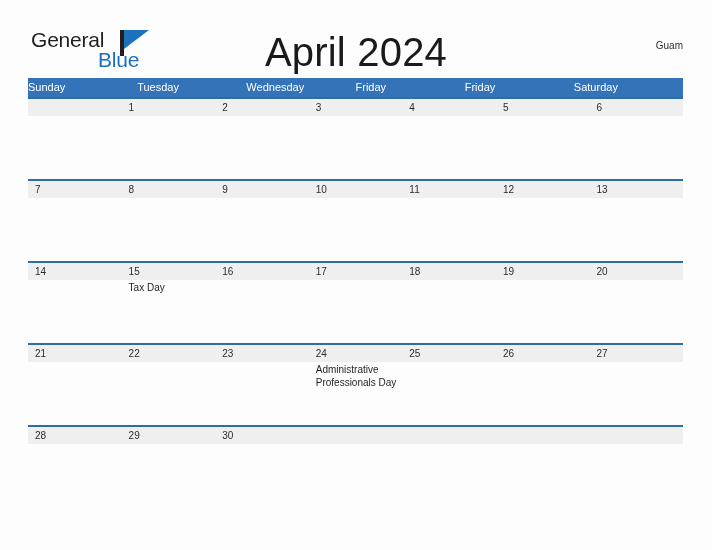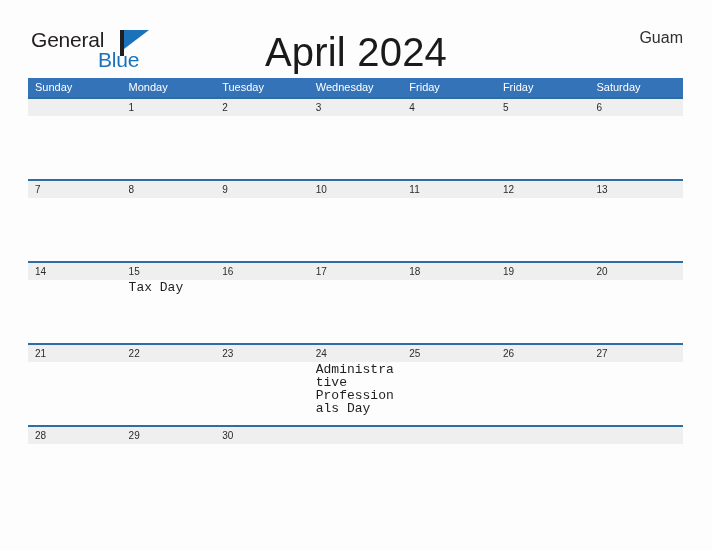--- a/index.html
+++ b/index.html
@@ -84,22 +84,22 @@
     text-align: center;
     font-size: 40px;
     font-weight: 400;
     color: #1a1a1a;
     letter-spacing: 0.2px;
   }
 
   .cal-location {
     position: absolute;
     right: 29px;
-    top: 29px;
-    font-size: 16px;
+    top: 40px;
+    font-size: 10px;
     color: #2f2f2f;
     text-align: right;
     white-space: nowrap;
   }
 
   
   .calendar {
     position: absolute;
     left: 28px;
     top: 78px;
@@ -110,21 +110,20 @@
     display: flex;
     width: 655px;
     height: 19px;
     background: #3573b8;
   }
   .weekday-cell {
     flex: 1 1 0;
     font-size: 11px;
     color: #ffffff;
     line-height: 19px;
-    padding-left: 7px;
     box-sizing: border-box;
     white-space: nowrap;
     overflow: hidden;
   }
 
   .week-row {
     width: 655px;
     border-top: 2px solid #2e6da4;
     box-sizing: border-box;
   }
@@ -154,25 +153,24 @@
     height: 63px;
     background: #fdfdfd;
   }
   .event-cell {
     flex: 1 1 0;
     padding: 1px 6px 0 7px;
     box-sizing: border-box;
     overflow: hidden;
   }
   .event-text {
-    font-size: 13px;
+    font-size: 10px;
     color: #1f1f1f;
     line-height: 13px;
     word-wrap: break-word;
-    font-family: Liberation Mono, monospace;
   }
 </style>
 </head>
 <body>
 
 <div id="page">
 
   <div class="top-bar">
 
     <div class="logo">
@@ -185,21 +183,20 @@
     <div class="cal-title">April 2024</div>
 
     <div class="cal-location">Guam</div>
 
   </div>
 
   <div class="calendar">
 
     <div class="weekday-row">
       <div class="weekday-cell">Sunday</div>
-      <div class="weekday-cell">Monday</div>
       <div class="weekday-cell">Tuesday</div>
       <div class="weekday-cell">Wednesday</div>
       <div class="weekday-cell">Friday</div>
       <div class="weekday-cell">Friday</div>
       <div class="weekday-cell">Saturday</div>
     </div>
 
     <div class="week-row">
       <div class="week-dates">
         <div class="date-cell"></div>

